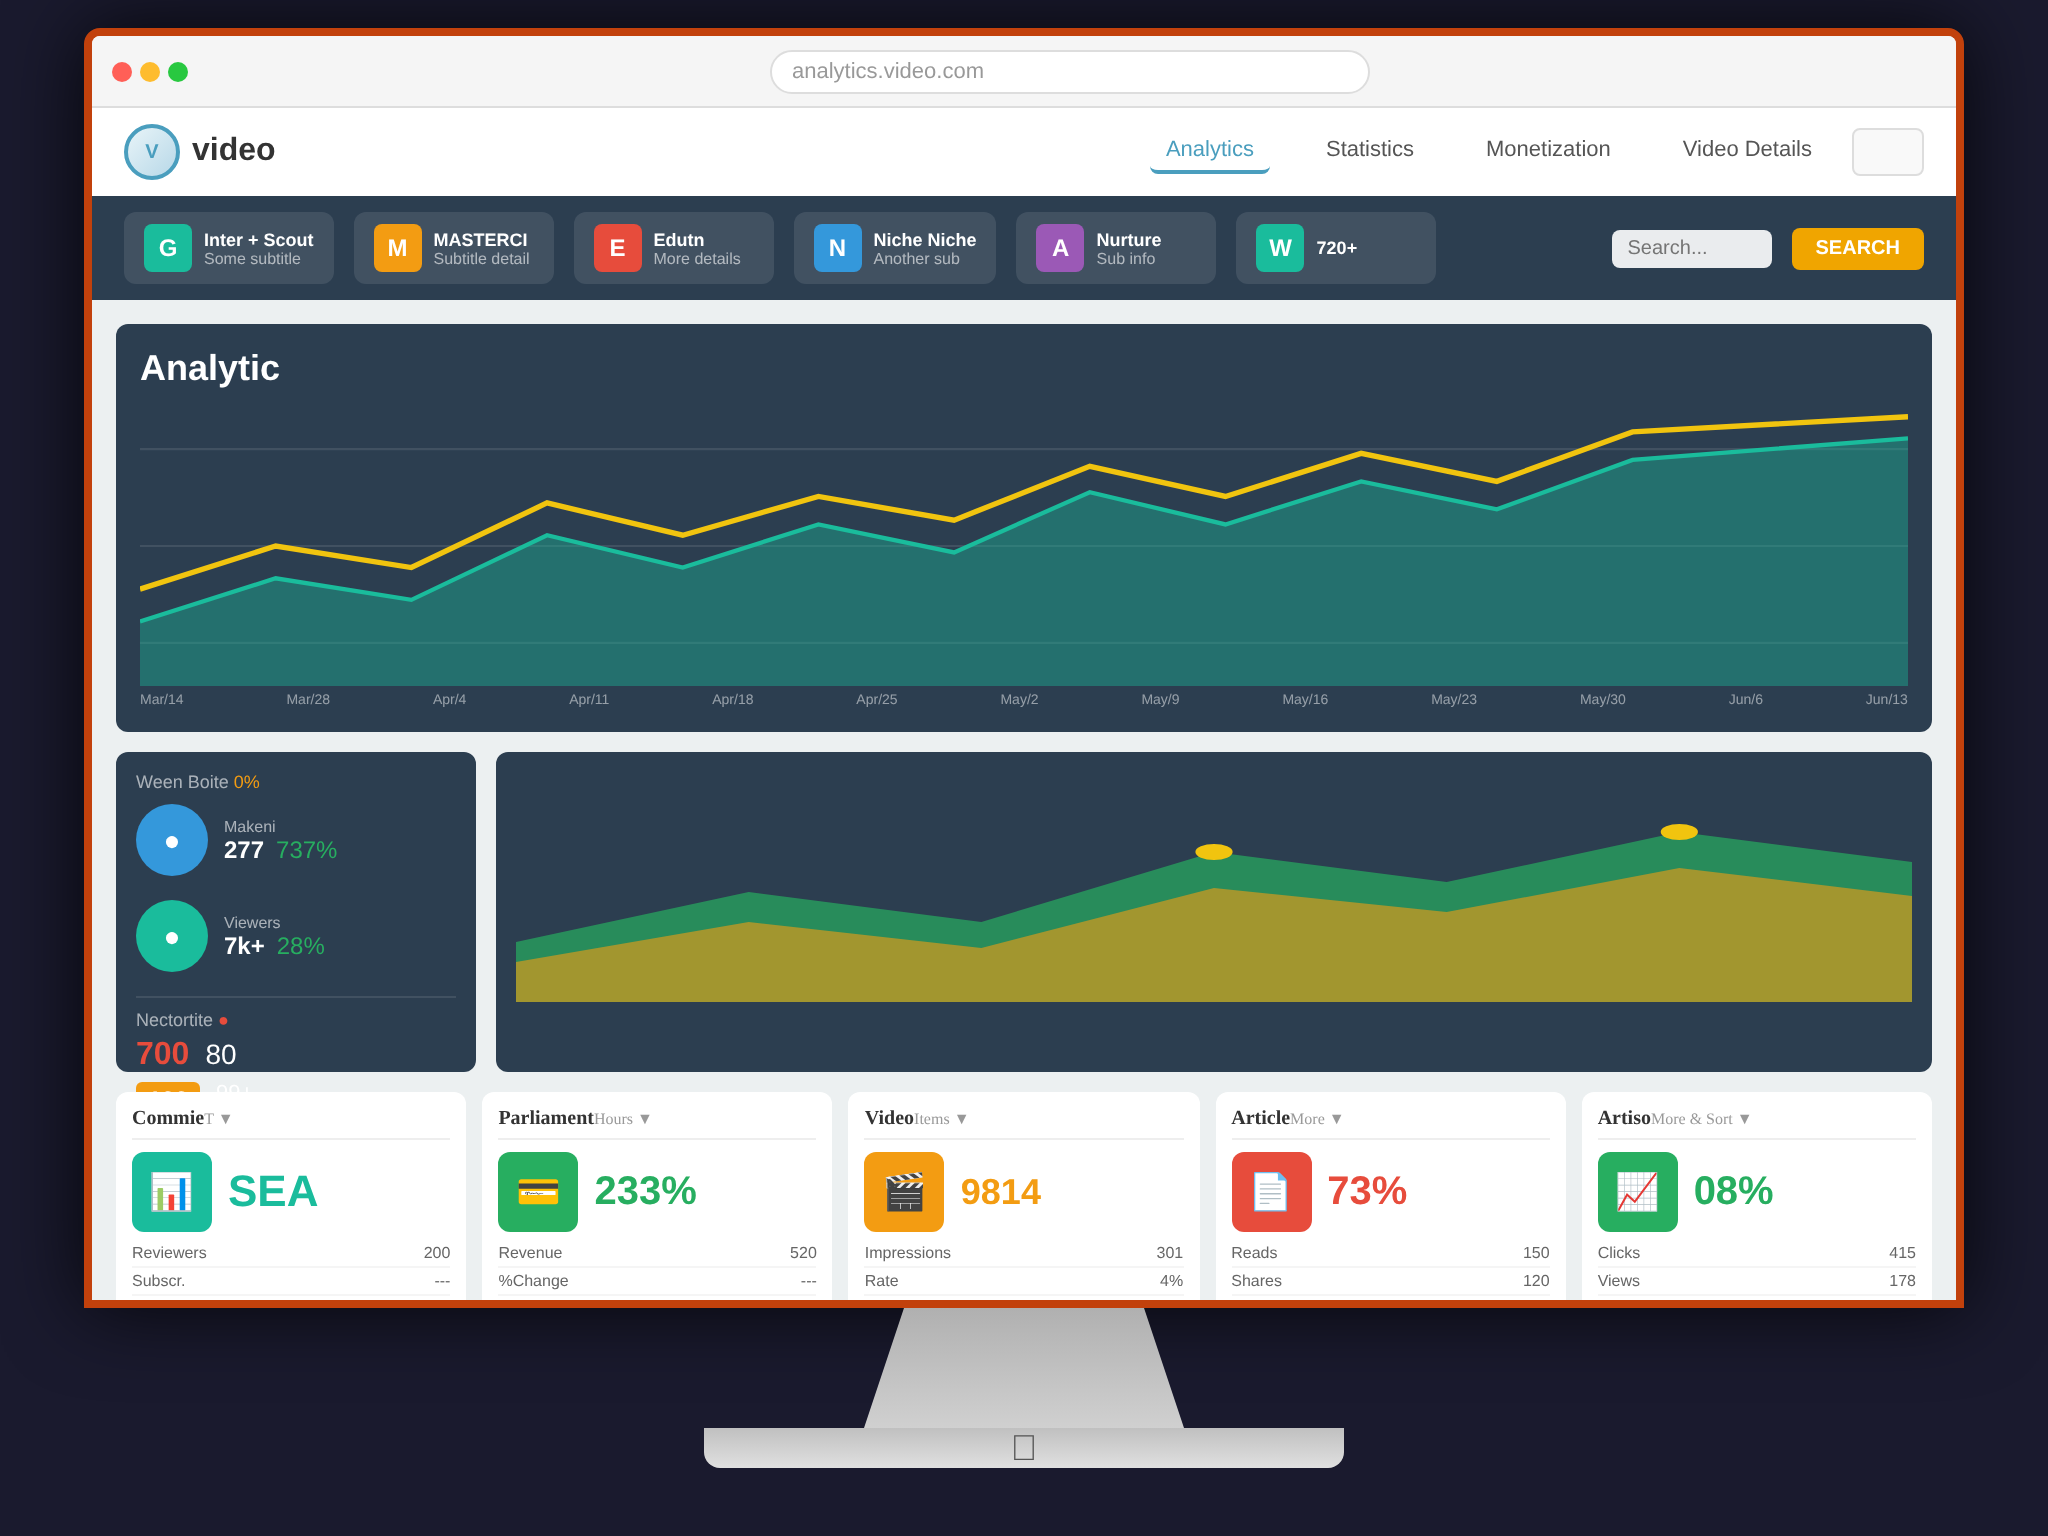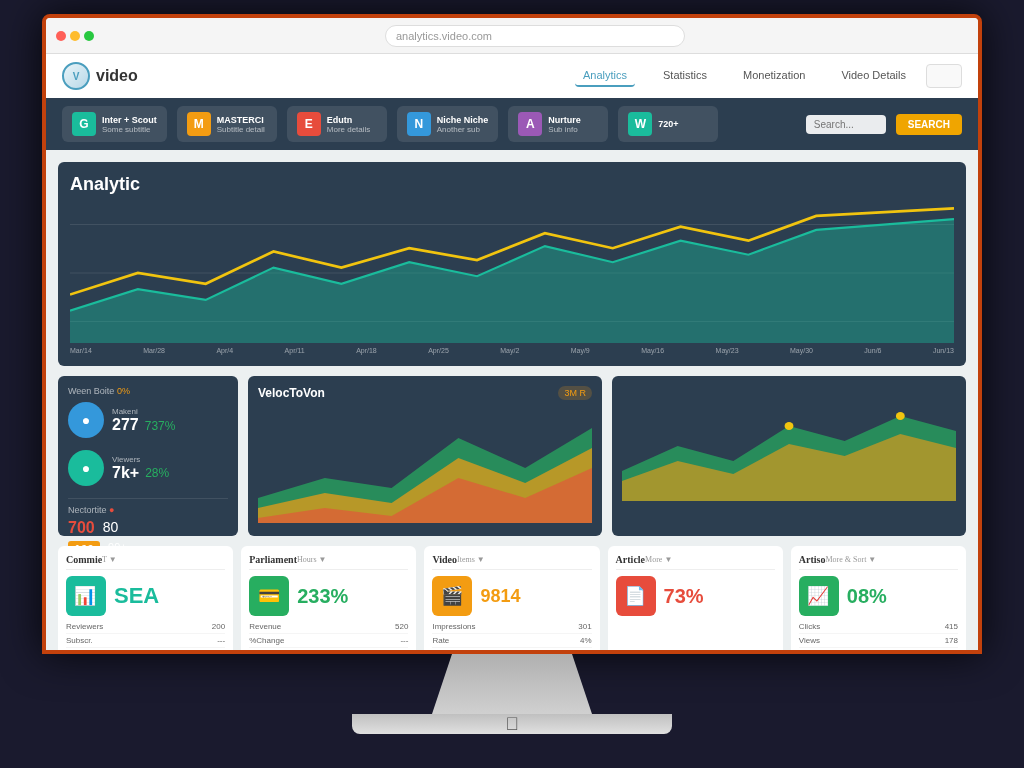--- a/index.html
+++ b/index.html
@@ -323,21 +323,21 @@
     .widget-stats {
       flex: 1;
     }
 
     .widget-label {
       font-size: 8px;
       color: rgba(255,255,255,0.6);
     }
 
     .widget-value {
-      font-size: 16px;
+      font-size: 12px;
       font-weight: bold;
       color: #fff;
     }
 
     .widget-pct {
       font-size: 12px;
       color: #27ae60;
     }
 
     .area-chart-panel {
@@ -581,34 +581,20 @@
                 <span style="color:#e74c3c;font-size:16px;font-weight:bold;">700</span>
                 <span style="color:#fff;font-size:14px;">80</span>
               </div>
               <div style="display:flex;gap:8px;margin-top:4px;">
                 <span style="background:#f39c12;color:#fff;font-size:12px;font-weight:bold;padding:2px 6px;border-radius:3px;">100</span>
                 <span style="color:#fff;font-size:11px;">99+</span>
               </div>
             </div>
           </div>
 
-          <div class="area-chart-panel">
-            <div class="panel-header">
-              <span class="panel-title">VelocToVon</span>
-              <span class="panel-badge">3M R</span>
-            </div>
-            <svg width="100%" height="115" viewBox="0 0 300 115" preserveAspectRatio="none">
-
-              <polygon points="0,115 0,90 60,70 120,80 180,30 240,60 300,20 300,115" fill="rgba(39,174,96,0.7)"></polygon>
-
-              <polygon points="0,115 0,100 60,85 120,95 180,50 240,75 300,40 300,115" fill="rgba(243,156,18,0.7)"></polygon>
-
-              <polygon points="0,115 0,110 60,100 120,108 180,70 240,90 300,60 300,115" fill="rgba(231,76,60,0.6)"></polygon>
-            </svg>
-          </div>
 
           <div class="area-chart-panel">
             <svg width="100%" height="115" viewBox="0 0 300 115" preserveAspectRatio="none">
 
               <polygon points="0,115 0,85 50,60 100,75 150,40 200,55 250,30 300,45 300,115" fill="rgba(39,174,96,0.7)"></polygon>
 
               <polygon points="0,115 0,95 50,75 100,88 150,58 200,70 250,48 300,62 300,115" fill="rgba(243,156,18,0.6)"></polygon>
 
               <circle cx="150" cy="40" r="4" fill="#f1c40f"></circle>
               <circle cx="250" cy="30" r="4" fill="#f1c40f"></circle>
@@ -702,20 +688,34 @@
           <div class="data-card">
             <div class="data-card-header">
               <span class="data-card-title">Article</span>
               <span class="data-card-sort">More ▼</span>
             </div>
             <div style="display:flex;align-items:center;gap:8px;">
               <div style="width:40px;height:40px;background:#e74c3c;border-radius:6px;display:flex;align-items:center;justify-content:center;font-size:18px;color:#fff;">📄</div>
               <div>
                 <div style="font-size:20px;font-weight:bold;color:#e74c3c;">73%</div>
               </div>
+            </div>
+            <div class="data-table-rows">
+              <div class="data-table-row">
+                  <span>Reads</span>
+                  <span>150</span>
+                </div>
+              <div class="data-table-row">
+                  <span>Shares</span>
+                  <span>120</span>
+                </div>
+              <div class="data-table-row">
+                  <span>Total</span>
+                  <span>178</span>
+                </div>
             </div>
           </div>
 
           <div class="data-card">
             <div class="data-card-header">
               <span class="data-card-title">Artiso</span>
               <span class="data-card-sort">More &amp; Sort ▼</span>
             </div>
             <div style="display:flex;align-items:center;gap:8px;">
               <div style="width:40px;height:40px;background:#27ae60;border-radius:6px;display:flex;align-items:center;justify-content:center;font-size:18px;color:#fff;">📈</div>

